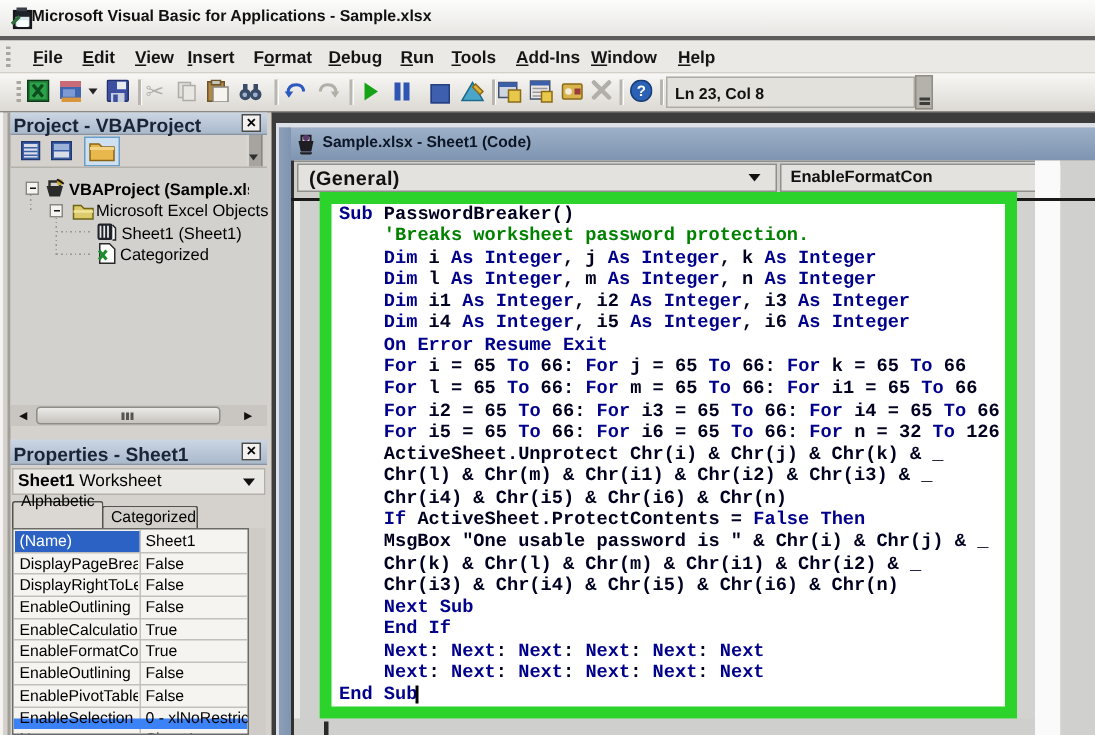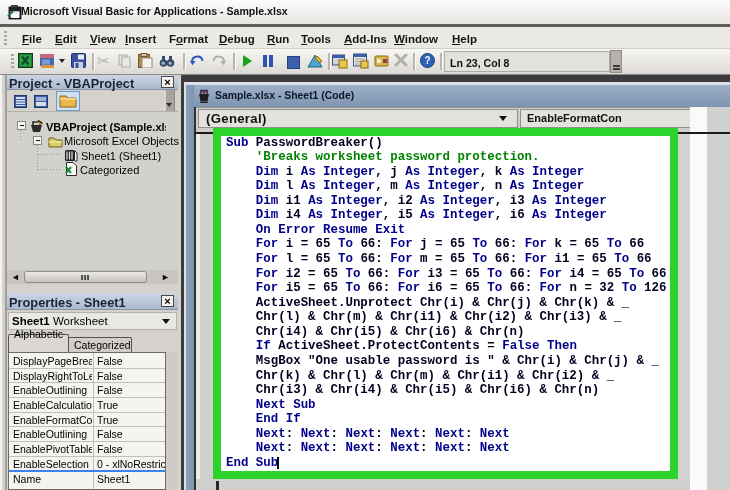--- a/index.html
+++ b/index.html
@@ -264,20 +264,24 @@
 
 <div class="a" style="left:8px;top:334px;width:59px;height:18px;background:#dbd8d4;border:1px solid #55534f;border-bottom:none;border-radius:2px 2px 0 0"></div>
 <div class="a" style="left:14px;top:328px;font-size:10.5px;color:#000">Alphabetic</div>
 <div class="a" style="left:68px;top:337px;width:62px;height:15px;background:#d2cfca;border:1px solid #55534f;border-bottom:none;border-radius:2px 2px 0 0"></div>
 <div class="a" style="left:74px;top:339px;font-size:10.5px;color:#000">Categorized</div>
 
 <div class="a" style="left:8px;top:352px;width:158px;height:138px;background:#f5f4f1;border:1px solid #6a6a66;box-sizing:border-box;overflow:hidden">
  <div style="position:absolute;left:84px;top:0;width:1px;height:138px;background:#c2c0bc"></div>
 
  <div style="position:absolute;left:0;top:1px;width:100%">
+  <div style="position:relative;height:14.7px;border-bottom:1px solid #c2c0bc;box-sizing:border-box">
+    <div style="position:absolute;left:1px;top:0;width:83px;height:13.7px;background:#2b62c4;color:#fff;font-size:10.5px;padding:1px 0 0 3px;box-sizing:border-box">(Name)</div>
+    <div style="position:absolute;left:88px;top:1px;font-size:10.5px;color:#000">Sheet1</div>
+  </div>
   <div style="position:relative;height:14.7px;border-bottom:1px solid #c2c0bc;box-sizing:border-box;white-space:nowrap">
     <div style="position:absolute;left:4px;top:1px;font-size:10.5px;width:79px;overflow:hidden">DisplayPageBreaks</div>
     <div style="position:absolute;left:88px;top:1px;font-size:10.5px">False</div>
   </div>
   <div style="position:relative;height:14.7px;border-bottom:1px solid #c2c0bc;box-sizing:border-box;white-space:nowrap">
     <div style="position:absolute;left:4px;top:1px;font-size:10.5px;width:79px;overflow:hidden">DisplayRightToLeft</div>
     <div style="position:absolute;left:88px;top:1px;font-size:10.5px">False</div>
   </div>
   <div style="position:relative;height:14.7px;border-bottom:1px solid #c2c0bc;box-sizing:border-box;white-space:nowrap">
     <div style="position:absolute;left:4px;top:1px;font-size:10.5px;width:79px;overflow:hidden">EnableOutlining</div>
@@ -292,21 +296,21 @@
     <div style="position:absolute;left:88px;top:1px;font-size:10.5px">True</div>
   </div>
   <div style="position:relative;height:14.7px;border-bottom:1px solid #c2c0bc;box-sizing:border-box;white-space:nowrap">
     <div style="position:absolute;left:4px;top:1px;font-size:10.5px;width:79px;overflow:hidden">EnableOutlining</div>
     <div style="position:absolute;left:88px;top:1px;font-size:10.5px">False</div>
   </div>
   <div style="position:relative;height:14.7px;border-bottom:1px solid #c2c0bc;box-sizing:border-box;white-space:nowrap">
     <div style="position:absolute;left:4px;top:1px;font-size:10.5px;width:79px;overflow:hidden">EnablePivotTable</div>
     <div style="position:absolute;left:88px;top:1px;font-size:10.5px">False</div>
   </div>
-  <div style="position:relative;height:14.7px;border-bottom:2px solid #3b82f6;box-sizing:border-box;white-space:nowrap">
+  <div style="position:relative;height:14.7px;border-bottom:7px solid #3b82f6;box-sizing:border-box;white-space:nowrap">
     <div style="position:absolute;left:4px;top:1px;font-size:10.5px;width:79px;overflow:hidden">EnableSelection</div>
     <div style="position:absolute;left:88px;top:1px;font-size:10.5px;width:70px;overflow:hidden">0 - xlNoRestricti</div>
   </div>
   <div style="position:relative;height:14.3px;white-space:nowrap">
     <div style="position:absolute;left:4px;top:1px;font-size:10.5px">Name</div>
     <div style="position:absolute;left:88px;top:1px;font-size:10.5px">Sheet1</div>
   </div>
  </div>
 </div>
 <div class="a" style="left:166px;top:352px;width:11px;height:138px;background:#cfccc7"></div>

